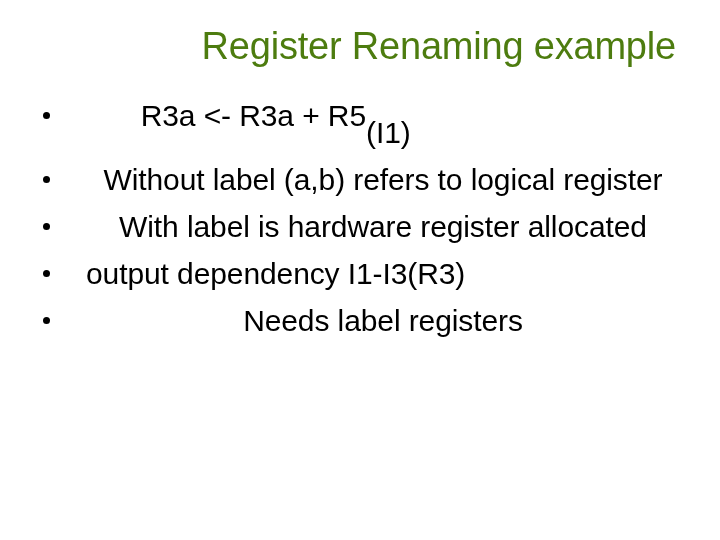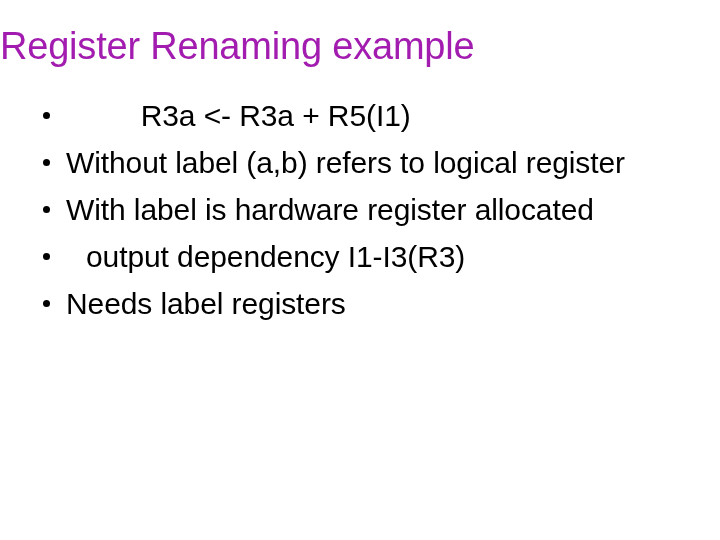--- a/index.html
+++ b/index.html
@@ -18,26 +18,26 @@
     position: relative;
     width: 720px;
     height: 540px;
     background: #ffffff;
   }
   .slide-title {
     position: absolute;
     left: 0;
     top: 24px;
     width: 676px;
-    text-align: left;
+    text-align: right;
     font-size: 38px;
     line-height: 44px;
     font-weight: 400;
     letter-spacing: -0.2px;
-    color: #a21caf;
+    color: #4d7c0f;
     white-space: nowrap;
   }
   .bullet-list {
     position: absolute;
     left: 40px;
     top: 92px;
     width: 660px;
     margin: 0;
     padding: 0;
     list-style: none;
@@ -77,24 +77,26 @@
   }
   .instr-text {
     display: inline-block;
     width: 300px;
     vertical-align: top;
     text-align: right;
   }
   .instr-label {
     display: inline-block;
     vertical-align: top;
+    margin-top: 17px;
   }
   .wrap-line {
     display: block;
     white-space: normal;
+    text-align: center;
   }
   .cont-line {
     display: block;
     margin-left: 20px;
   }
 </style>
 </head>
 <body>
 
 <div class="slide">

